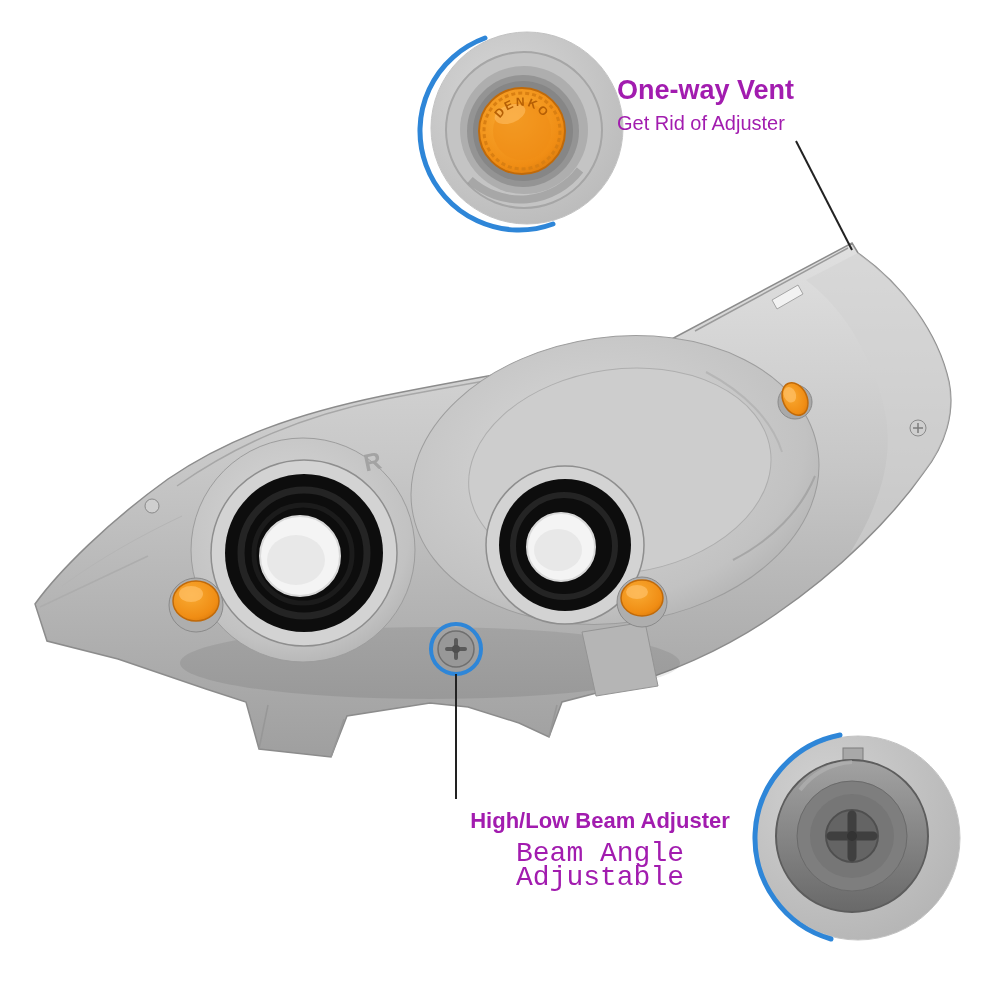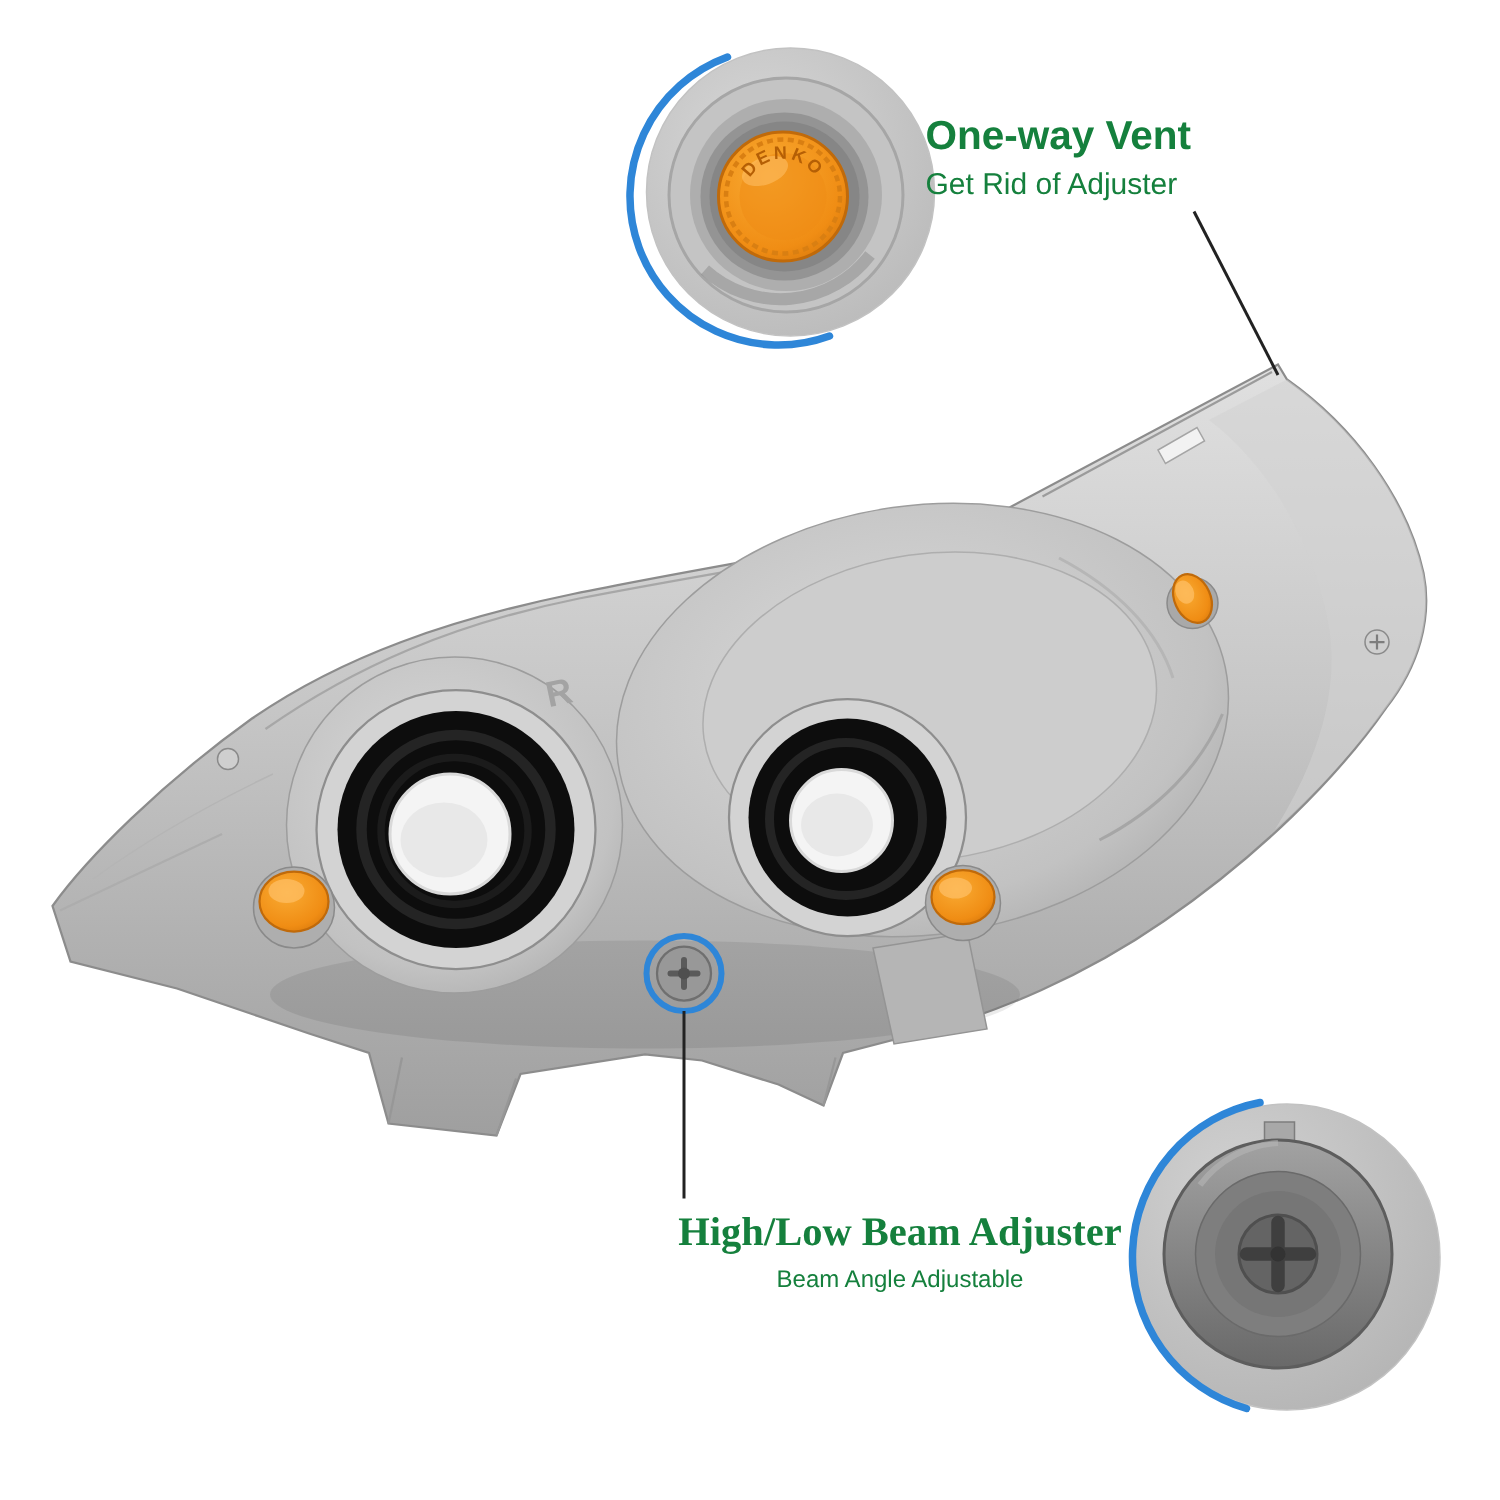--- a/index.html
+++ b/index.html
@@ -5,29 +5,29 @@
   html, body { margin: 0; padding: 0; }
   body { font-family: "Liberation Sans", sans-serif; background: #ffffff; }
   .stage {
     position: relative;
     width: 1000px;
     height: 1000px;
     background: #ffffff;
     overflow: hidden;
   }
   .stage svg { position: absolute; left: 0; top: 0; }
-  .callout { position: absolute; color: #15803d; }
+  .callout { position: absolute; color: #a21caf; }
   .callout .callout-title { font-weight: bold; }
   .callout .callout-sub { font-weight: normal; }
   .callout-vent { left: 617px; top: 74px; text-align: left; }
   .callout-vent .callout-title { font-size: 27px; line-height: 32px; }
   .callout-vent .callout-sub { font-size: 20px; line-height: 24px; margin-top: 5px; }
   .callout-adjuster { left: 430px; top: 806px; width: 340px; text-align: center; }
-  .callout-adjuster .callout-title { font-size: 27px; line-height: 30px; font-family: Liberation Serif, serif; }
-  .callout-adjuster .callout-sub { font-size: 16px; line-height: 24px; margin-top: 6px; }
+  .callout-adjuster .callout-title { font-size: 22px; line-height: 30px; }
+  .callout-adjuster .callout-sub { font-size: 28px; line-height: 24px; margin-top: 6px; font-family: Liberation Mono, monospace; }
 </style>
 </head>
 <body>
 
 <div class="stage">
 
   <svg width="1000" height="1000" viewBox="0 0 1000 1000" xmlns="http://www.w3.org/2000/svg">
     <defs>
       <linearGradient id="gBody" x1="0" y1="0" x2="0" y2="1">
         <stop offset="0" stop-color="#e0e0e0"></stop>

